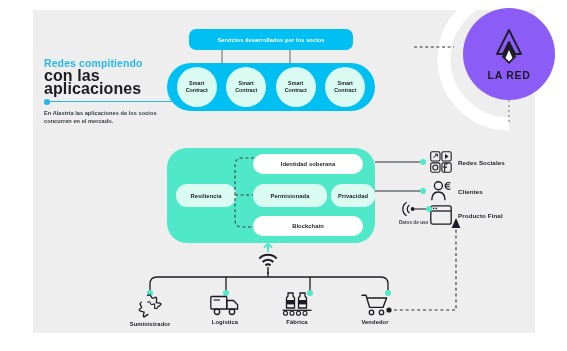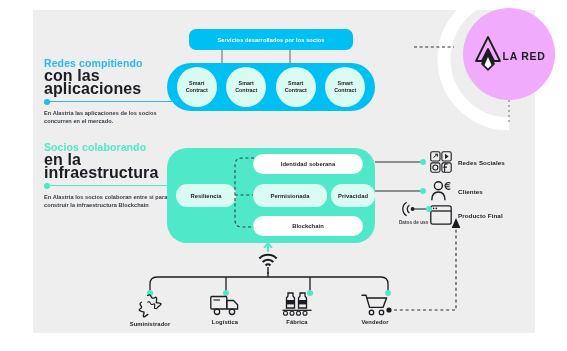--- a/index.html
+++ b/index.html
@@ -86,22 +86,22 @@
 
   
   .chainitem{position:absolute;width:58px;text-align:center;}
   .chainitem .cl{
     font-size:5.8px;font-weight:bold;color:#1c1c22;margin-top:2px;letter-spacing:.1px;
   }
 
   
   .lared{
     position:absolute;left:463px;top:8px;width:92px;height:92px;border-radius:50%;
-    background:#f0abfc;
-    display:flex;flex-direction:row;align-items:center;justify-content:center;
+    background:#8b5cf6;
+    display:flex;flex-direction:column;align-items:center;justify-content:center;
   }
   .lared .nm{
     font-size:10.5px;font-weight:bold;color:#1c1c22;letter-spacing:.7px;margin-top:3px;
   }
 
   .smalllbl{
     position:absolute;font-size:4.6px;font-weight:bold;color:#3a3f46;
     letter-spacing:.05px;white-space:nowrap;
   }
   svg{display:block;overflow:visible;}
@@ -117,30 +117,20 @@
     <div class="ttl1" style="color:#29B9E8;">Redes compitiendo</div>
     <div class="ttl2">con las aplicaciones</div>
     <div class="arrowline">
       <div class="dot" style="background:#29B9E8;"></div>
       <div class="bar" style="background:#29B9E8;"></div>
       <div class="head" style="border-left:6px solid #29B9E8;"></div>
     </div>
     <div class="desc">En Alastria las aplicaciones de los socios concurren en el mercado.</div>
   </div>
 
-  <div class="legend" style="left:44px;top:141px;width:140px;">
-    <div class="ttl1" style="color:#4FE8C8;">Socios colaborando</div>
-    <div class="ttl2">en la infraestructura</div>
-    <div class="arrowline">
-      <div class="dot" style="background:#4FE8C8;"></div>
-      <div class="bar" style="background:#4FE8C8;"></div>
-      <div class="head" style="border-left:6px solid #4FE8C8;"></div>
-    </div>
-    <div class="desc">En Alastria los socios colaboran entre sí para construir la infraestructura Blockchain</div>
-  </div>
 
   <div class="svcbar">
     <span>Servicios desarrollados por los socios</span>
   </div>
   <svg class="abs" style="left:189px;top:50px;" width="164" height="14">
     <line x1="33" y1="0" x2="33" y2="13" stroke="#6a7076" stroke-width="1.1"></line>
     <line x1="101" y1="0" x2="101" y2="13" stroke="#6a7076" stroke-width="1.1"></line>
   </svg>
 
   <div class="bluebox">

